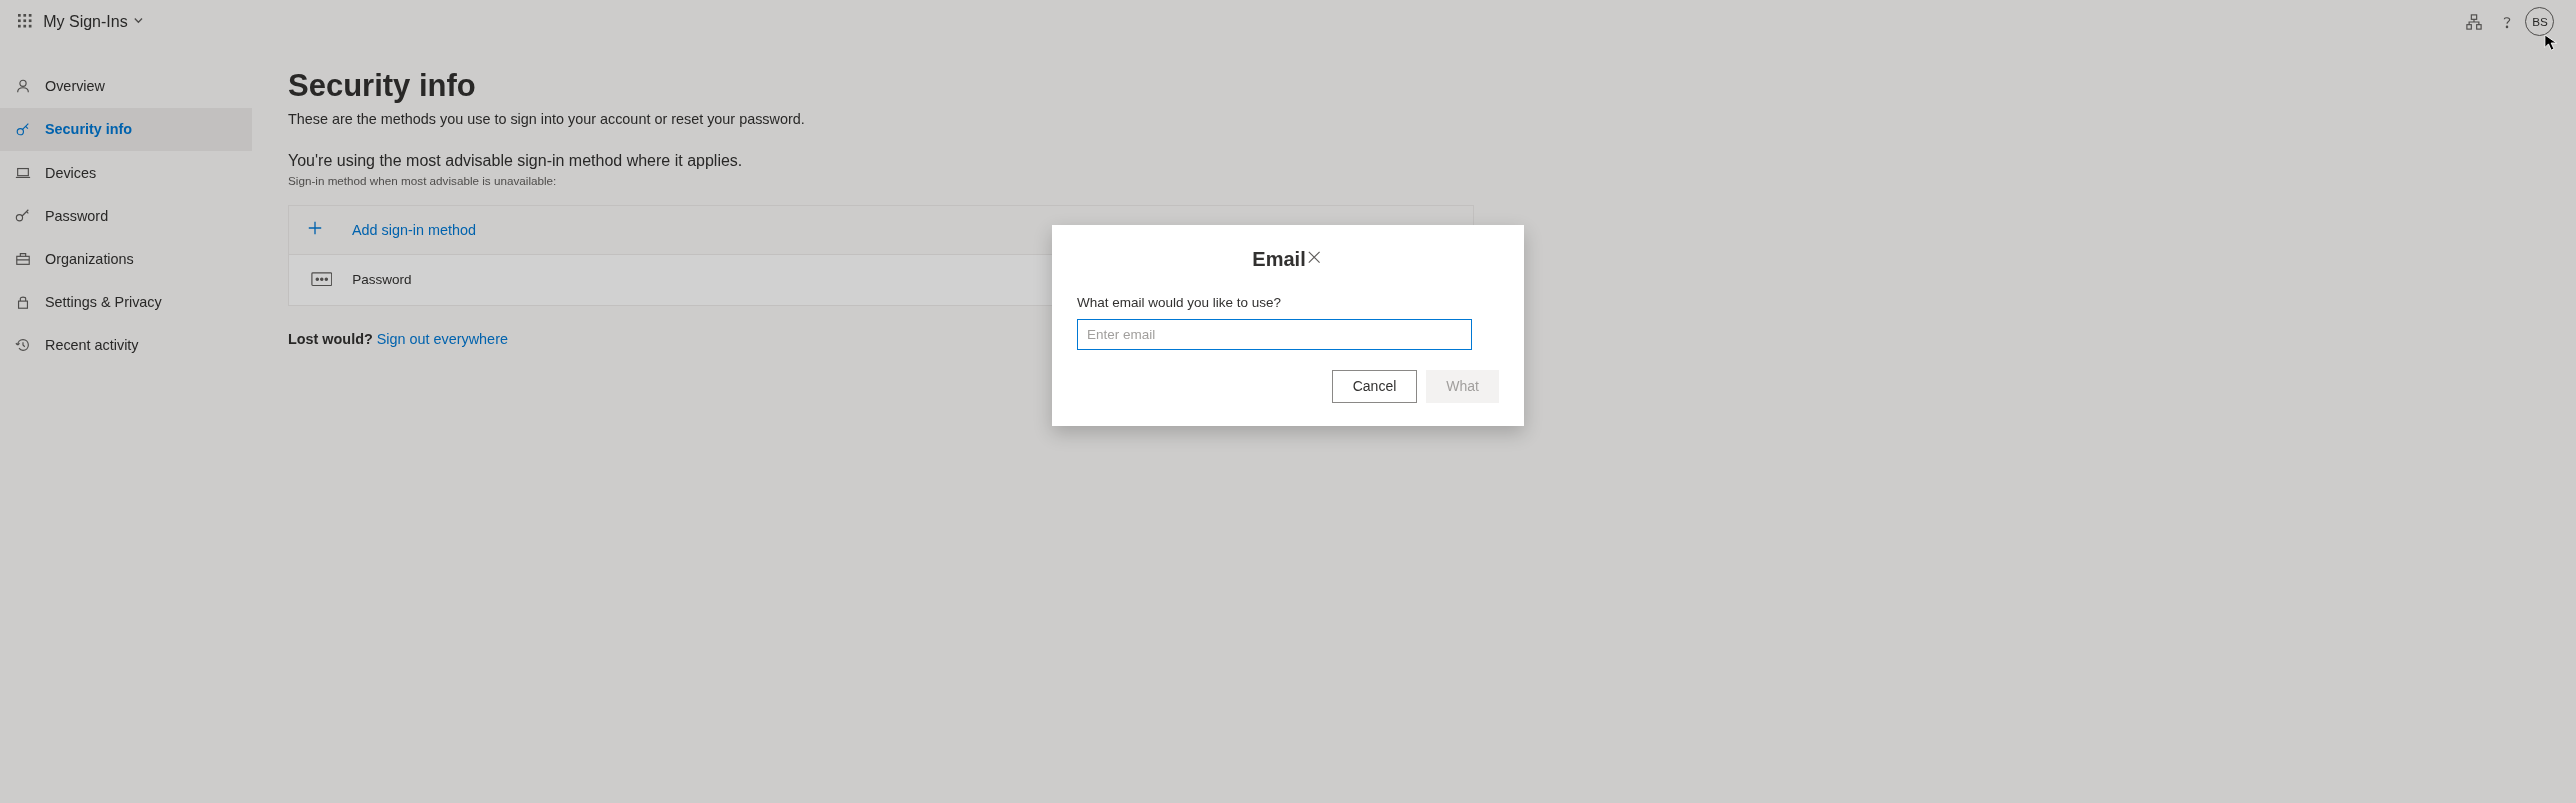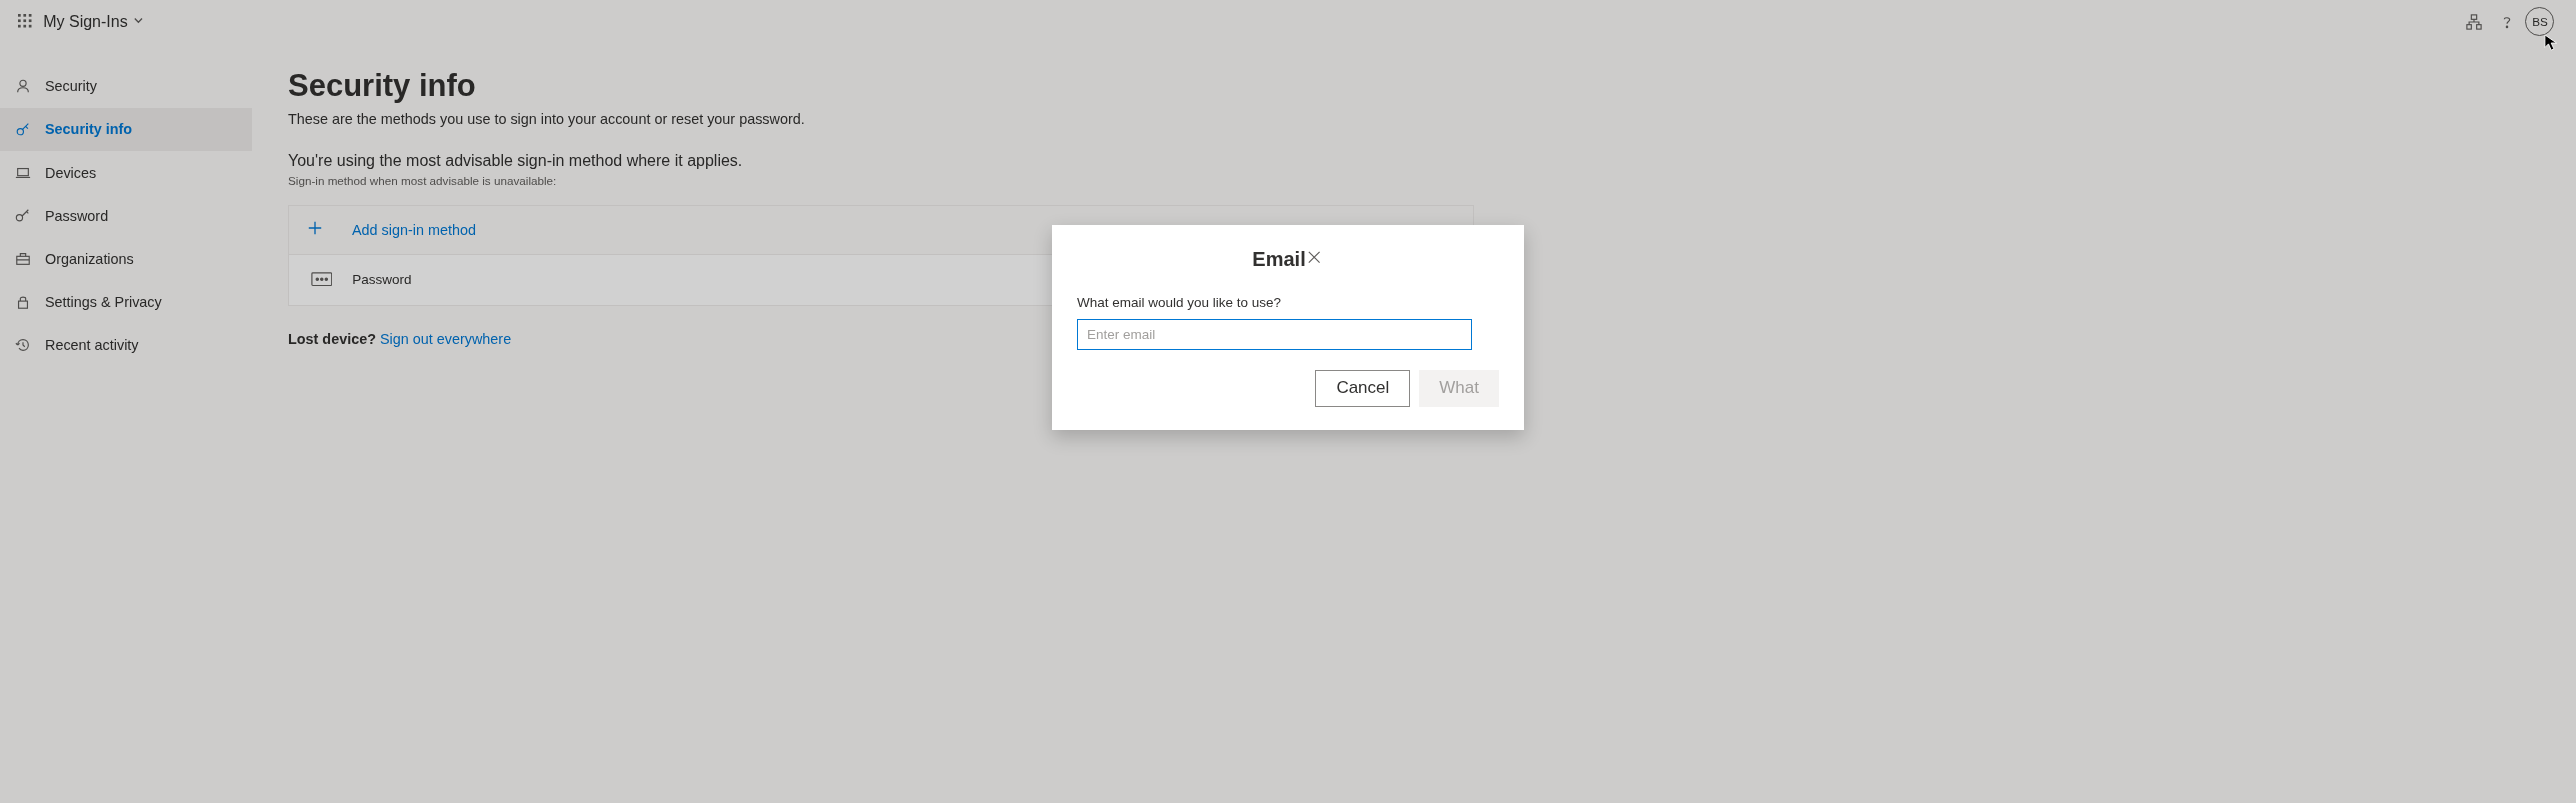--- a/index.html
+++ b/index.html
@@ -229,21 +229,21 @@
       color: #a19f9d;
     }
     .dialog-buttons {
       display: flex;
       justify-content: flex-end;
       gap: 9px;
       margin-top: 20px;
     }
     .btn {
       padding: 7.2px 20px;
-      font-size: 17px;
+      font-size: 14px;
       cursor: pointer;
       border: none;
     }
     .btn-cancel {
       background: #fff;
       border: 0.9px solid #8a8886;
       color: #323130;
     }
     .btn-next {
       background: #f3f2f1;
@@ -310,21 +310,21 @@
 
 <div class="main-layout">
   <div class="sidebar">
     <div class="sidebar-item">
       <span class="sidebar-icon">
         <svg width="16" height="16" viewBox="0 0 18 18" fill="none" stroke="currentColor" stroke-width="1.3">
             <circle cx="9" cy="6" r="3.5"></circle>
             <path d="M3 16 C3 12 6 11 9 11 C12 11 15 12 15 16"></path>
           </svg>
       </span>
-      <span>Security</span>
+      <span>Overview</span>
     </div>
     <div class="sidebar-item active">
       <span class="sidebar-icon">
         <svg width="16" height="16" viewBox="0 0 18 18" fill="none" stroke="currentColor" stroke-width="1.3">
             <circle cx="6" cy="12" r="3.5"></circle>
             <path d="M8.5 9.5 L15 3 M12 6 L14.5 8.5"></path>
           </svg>
       </span>
       <span>Security info</span>
     </div>
@@ -397,21 +397,21 @@
               <circle cx="7" cy="8" r="1.3" fill="#605e5c"></circle>
               <circle cx="12" cy="8" r="1.3" fill="#605e5c"></circle>
               <circle cx="17" cy="8" r="1.3" fill="#605e5c"></circle>
             </svg>
         </span>
         <span>Password</span>
       </div>
     </div>
 
     <p class="lost-device">
-      <span class="lost-device-label">Lost device?</span>
+      <span class="lost-device-label">Lost would?</span>
       <span> </span>
       <span class="sign-out-link">Sign out everywhere</span>
     </p>
   </div>
 </div>
 
 <div class="overlay"></div>
 
 <div class="dialog">
   <div class="dialog-header">

